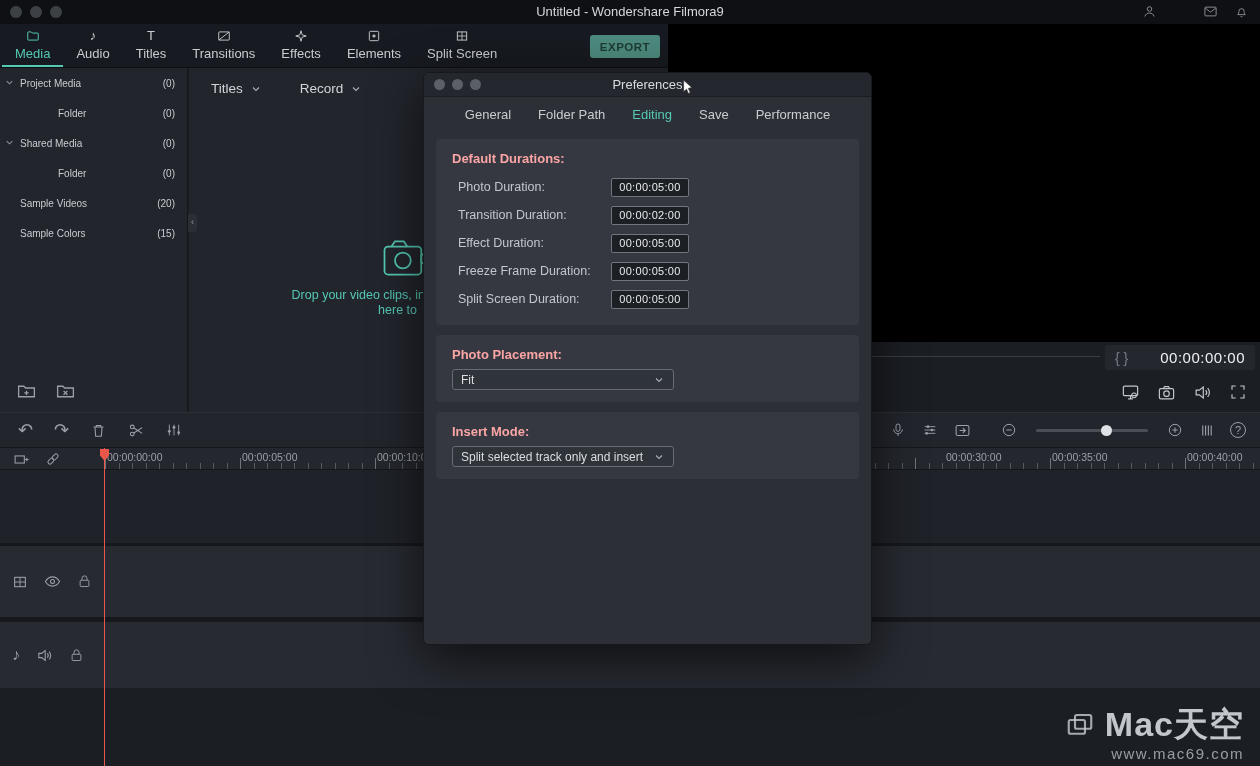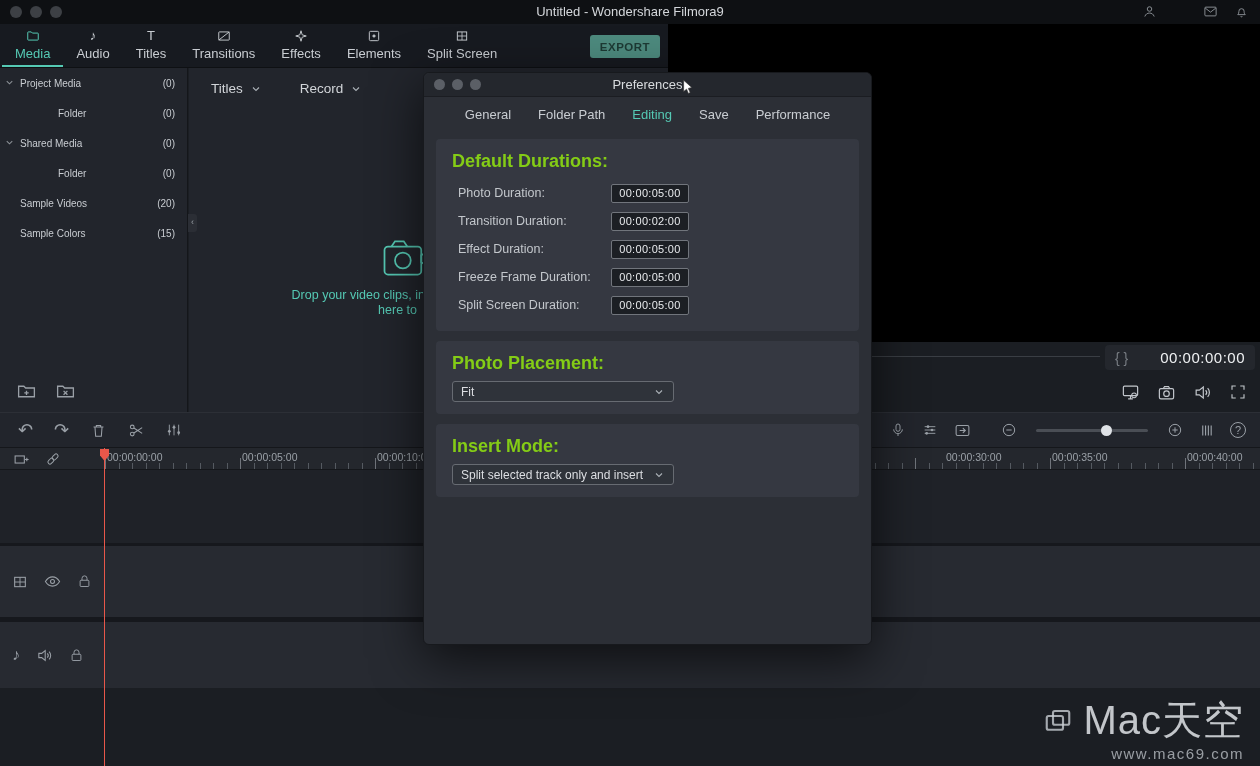--- a/index.html
+++ b/index.html
@@ -87,36 +87,36 @@
   .trk-head .g { font-size:16px; }
 
   #playhead-line { position:absolute; left:104px; top:448px; width:1px; height:318px; background:#e8574a; z-index:5; }
   #playhead-cap  { position:absolute; left:100px; top:449px; width:9px; height:12px; background:#e8574a;
     clip-path:polygon(0 0,100% 0,100% 55%,50% 100%,0 55%); z-index:6; }
 
   
   #watermark { position:absolute; right:16px; bottom:4px; text-align:right; z-index:4; color:rgba(225,228,232,.85); }
   #watermark .wm-row { display:flex; align-items:center; justify-content:flex-end; gap:10px; }
   #watermark .wm-icon { color:rgba(200,205,210,.8); }
-  #watermark .wm-name { font-size:40px; font-weight:400; letter-spacing:1px; }
+  #watermark .wm-name { font-size:34px; font-weight:700; letter-spacing:1px; }
   #watermark .wm-url { font-size:15px; color:rgba(195,200,205,.75); letter-spacing:1.5px; margin-top:-3px; }
 
   
   #prefs { position:absolute; left:423px; top:72px; width:449px; height:573px; background:#2c2f36;
     border:1px solid #17191d; border-radius:6px; box-shadow:0 14px 50px rgba(0,0,0,.65); z-index:20; }
   .prefs-titlebar { position:relative; height:24px; background:#24272d; border-bottom:1px solid #1b1d22; border-radius:6px 6px 0 0; }
   .prefs-titlebar .lights { position:absolute; left:10px; top:6px; display:flex; gap:7px; }
   .ptl { width:11px; height:11px; border-radius:50%; background:#5b5f66; }
   .prefs-title { position:absolute; left:0; width:100%; text-align:center; line-height:24px; font-size:13px; color:#d8dbde; }
   #cursor { position:absolute; left:258px; top:6px; z-index:5; }
   .prefs-tabs { height:34px; display:flex; align-items:center; justify-content:center; gap:27px; font-size:13px; color:#c9cdd2; }
   .prefs-tab.active { color:#55c9b4; }
   .panel { margin:8px 12px 10px; background:#353841; border-radius:4px; padding:12px 16px; }
   .panel + .panel { margin-top:0; }
-  .panel h3 { font-size:18px; font-weight:bold; color:#84cc16; margin-bottom:7px; }
+  .panel h3 { font-size:13px; font-weight:bold; color:#fca5a5; margin-bottom:7px; }
   .dur-row { display:flex; align-items:center; height:28px; padding-left:6px; font-size:12.5px; color:#c3c7cc; }
   .dur-input { margin-left:auto; margin-right:154px; width:78px; height:19px; background:#1c1f24;
     border:1px solid #71757c; border-radius:2px; color:#e8eaed; font-size:11px; text-align:center;
     font-family:"Liberation Sans", sans-serif; letter-spacing:.3px; }
   .select { width:222px; height:21px; margin-top:3px; background:#2f333a; border:1px solid #676b72; border-radius:3px;
     display:flex; align-items:center; padding:0 8px; font-size:12px; color:#dcdee2; }
   .select .chev { margin-left:auto; color:#aab0b6; }
 </style>
 </head>
 <body>

